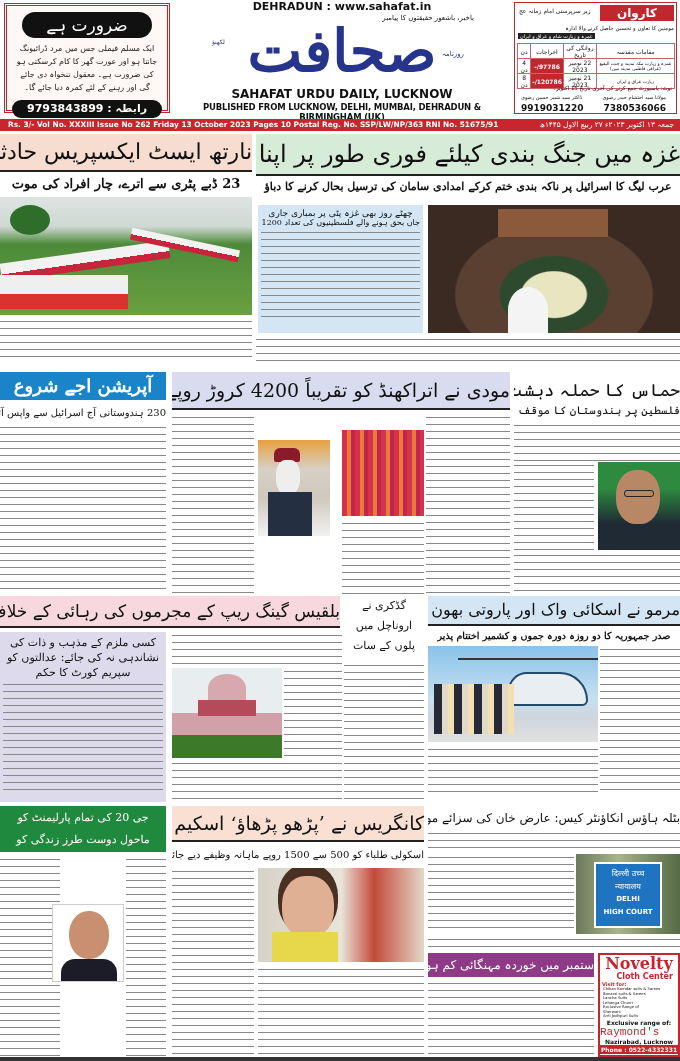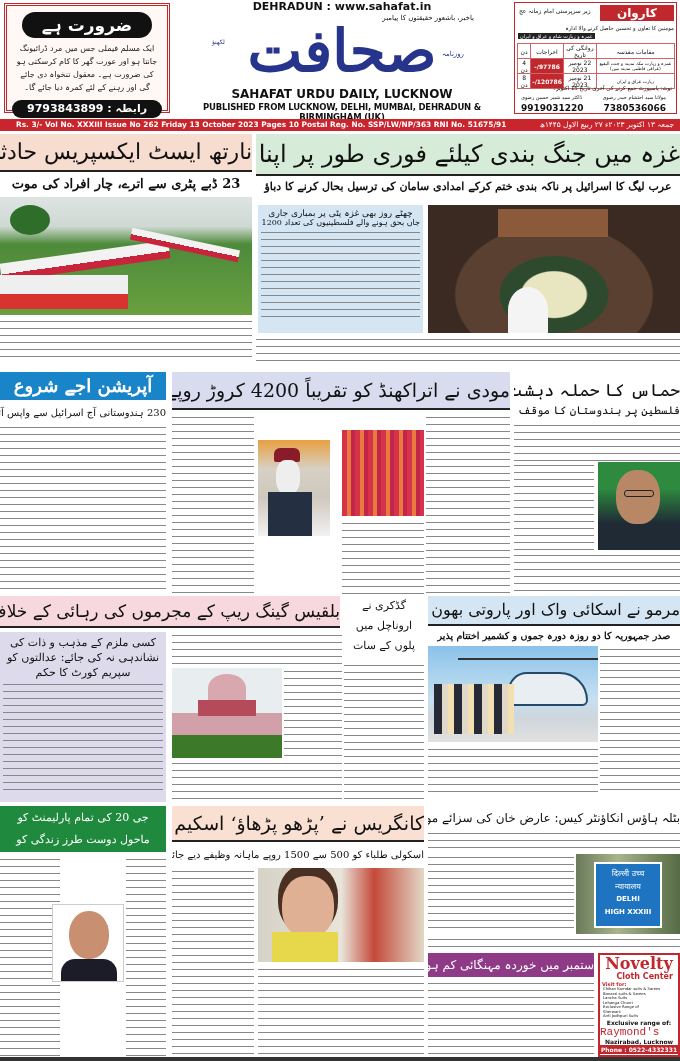--- a/index.html
+++ b/index.html
@@ -5,21 +5,21 @@
 *{box-sizing:border-box;margin:0;padding:0}
 body{width:680px;height:1061px;background:#fff;font-family:"DejaVu Sans",sans-serif;position:relative;overflow:hidden;color:#111}
 .abs{position:absolute}
 .urdu{direction:rtl;text-align:right}
 .body-text{font-size:5px;line-height:7px;color:#444;direction:rtl;text-align:justify;overflow:hidden}
 .body-text:before{content:"";display:block;height:100%;background:repeating-linear-gradient(180deg,transparent 0 3px,#888 3px 4px,transparent 4px 7px)}
 .hl{font-family:"DejaVu Serif",serif;direction:rtl;text-align:center;white-space:nowrap;overflow:hidden}
 .photo{overflow:hidden}
 
 #ad-left{left:4px;top:3px;width:166px;height:110px;border:3px double #c0282e;background:#fff8f4}
-#ad-left .title{margin:6px auto 0;width:130px;height:26px;background:#111;color:#fff;border-radius:14px;font-size:17px;font-weight:bold;text-align:center;line-height:26px}
+#ad-left .title{margin:6px auto 0;width:130px;height:26px;background:#111;color:#fff;border-radius:14px;font-size:17px;font-weight:normal;text-align:center;line-height:26px}
 #ad-left .txt{font-size:8px;line-height:13px;padding:4px 8px;direction:rtl;text-align:center;color:#222}
 #ad-left .phone{margin:2px auto;width:150px;height:18px;background:#111;color:#fff;border-radius:9px;font-size:11px;font-weight:bold;text-align:center;line-height:18px}
 #masthead{left:172px;top:0;width:340px;height:118px}
 #website{left:0;width:100%;top:0;text-align:center;font-size:11px;font-weight:bold}
 #tagline{right:38px;top:14px;font-size:7px;direction:rtl}
 #logo{left:40px;top:18px;width:260px;height:60px;color:#27348b;font-family:"DejaVu Serif",serif;font-size:58px;font-weight:bold;text-align:center;line-height:66px;direction:rtl}
 #roznama{right:48px;top:50px;font-size:7px;color:#27348b}
 #city-tag{left:40px;top:38px;font-size:6px;color:#27348b}
 #name-en{left:0;width:100%;top:87px;text-align:center;font-size:12px;font-weight:bold}
 #pub-from{left:0;width:100%;top:102px;text-align:center;font-size:8.5px;font-weight:bold;letter-spacing:-.2px}
@@ -29,21 +29,21 @@
 #ad-right .sub2{position:absolute;right:2px;top:22px;font-size:5.5px}
 #ad-right table{position:absolute;left:2px;top:40px;width:158px;border-collapse:collapse;font-size:6px}
 #ad-right td{border:1px solid #c66;text-align:center;height:11px;padding:0 1px}
 #ad-right td.price{background:#c0282e;color:#fff;font-weight:bold}
 #ad-right .note{position:absolute;right:4px;top:82px;font-size:5.5px;direction:rtl}
 #ad-right .ph1{position:absolute;left:6px;top:100px;font-size:9px;font-weight:bold}
 #ad-right .ph2{position:absolute;right:10px;top:100px;font-size:9px;font-weight:bold}
 #ad-right .n1{position:absolute;left:6px;top:91px;font-size:5px}
 #ad-right .n2{position:absolute;right:10px;top:91px;font-size:5px}
 
-#dateline{left:0;top:119px;width:680px;height:12px;background:#c8252c;color:#fff;font-size:7.4px;line-height:12px;padding-left:16px;font-weight:bold}
+#dateline{left:0;top:119px;width:680px;height:12px;background:#c8252c;color:#fff;font-size:7.4px;line-height:12px;padding-left:8px;font-weight:bold}
 #dateline .urdu-date{position:absolute;right:6px;top:0;font-weight:normal}
 
 .hdr-pink{background:#f7dcd0}
 .hdr-green{background:#d6ebd8}
 .hdr-lav{background:#d9dbef}
 .hdr-blue{background:#d4e6f4}
 .hdr-rose{background:#f7d8de}
 .hdr-peach{background:#f9e0d3}
 .rule{border-bottom:2px solid #222}
 </style>
@@ -197,21 +197,21 @@
 <div class="abs body-text" style="left:258px;top:966px;width:166px;height:90px"></div>
 
 <div class="abs hl" style="left:428px;top:808px;width:252px;height:20px;font-size:12px;line-height:20px">بٹلہ ہاؤس انکاؤنٹر کیس: عارض خان کی سزائے موت عمر قید میں تبدیل</div>
 <div class="abs body-text" style="left:428px;top:830px;width:252px;height:22px"></div>
 <div class="abs body-text" style="left:428px;top:854px;width:146px;height:76px"></div>
 <div class="abs photo" style="left:576px;top:854px;width:104px;height:80px;background:linear-gradient(90deg,#6a7a5a,#a8b48a 40%,#556a45)">
   <div class="abs" style="left:18px;top:8px;width:68px;height:66px;background:#1f74c2;border:2px solid #fff;color:#fff;text-align:center;font-size:8px;line-height:13px;padding-top:3px">
     <div>दिल्ली उच्च</div>
     <div>न्यायालय</div>
     <div style="font-size:7px;font-weight:bold">DELHI</div>
-    <div style="font-size:7px;font-weight:bold">HIGH XXXIII</div>
+    <div style="font-size:7px;font-weight:bold">HIGH COURT</div>
   </div>
 </div>
 <div class="abs body-text" style="left:428px;top:936px;width:252px;height:12px"></div>
 
 <div class="abs hl" style="left:428px;top:953px;width:166px;height:24px;background:#8e3a86;color:#fff;font-size:12px;line-height:24px">ستمبر میں خوردہ مہنگائی کم ہو کر 5.02 فیصد پر</div>
 <div class="abs body-text" style="left:428px;top:980px;width:166px;height:76px"></div>
 
 <div class="abs" style="left:598px;top:953px;width:82px;height:104px;border:2px solid #c0282e;background:#fff;overflow:hidden">
   <div style="color:#c0282e;font-family:'DejaVu Serif',serif;font-weight:bold;font-size:16px;text-align:center;line-height:17px">Novelty</div>
   <div style="color:#c0282e;font-weight:bold;font-size:8px;text-align:right;padding-right:5px">Cloth Center</div>

